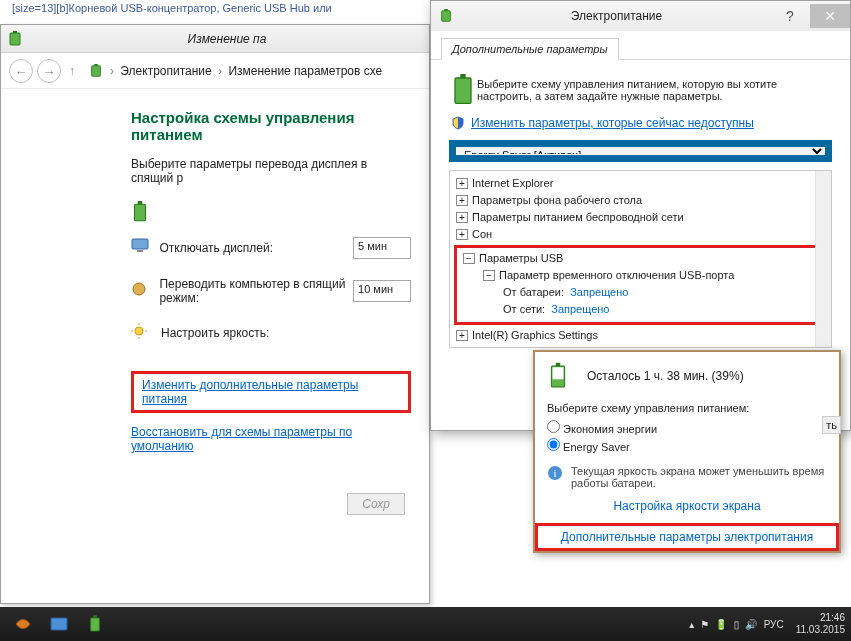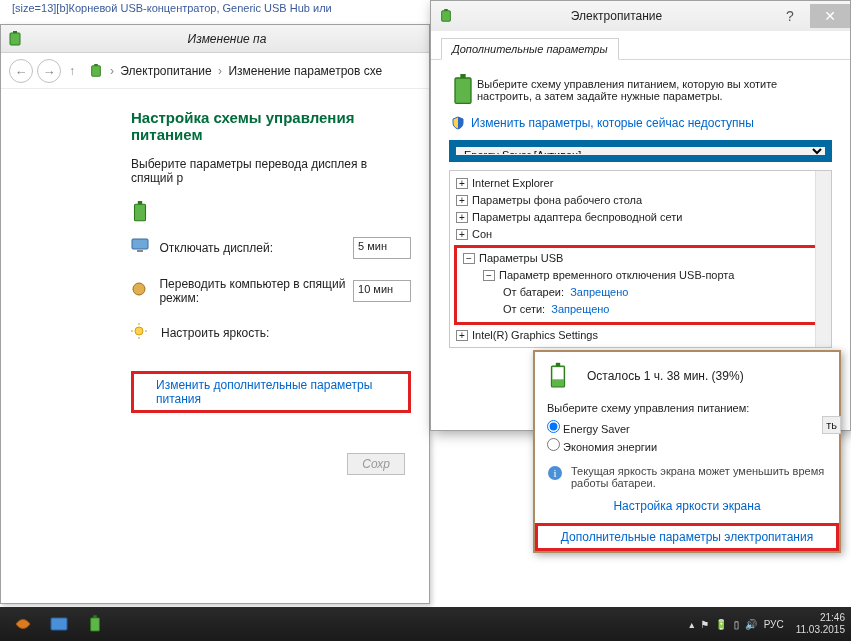--- a/index.html
+++ b/index.html
@@ -1,36 +1,36 @@
 <!DOCTYPE html>
 <html><head>
 <meta charset="utf-8">
 <style>
   * { box-sizing: border-box; margin: 0; padding: 0; }
   body { font-family: "Segoe UI", Tahoma, sans-serif; font-size: 12px; background: #fff; width: 851px; height: 641px; overflow: hidden; position: relative; color: #222; }
-  .link { color: #0066cc; cursor: pointer; }
+  .link { color: #0066cc; text-decoration: underline; cursor: pointer; }
   .link-nound { color: #0066cc; cursor: pointer; }
 
   
   .win-bg { position: absolute; left: 0; top: 24px; width: 430px; height: 580px; border: 1px solid #a0a0a0; background: #fff; box-shadow: 2px 2px 5px rgba(0,0,0,0.2); }
   .win-bg .titlebar { height: 28px; background: linear-gradient(#f4f4f4,#e8e8e8); display: flex; align-items: center; padding: 0 6px; border-bottom: 1px solid #d0d0d0; }
   .win-bg .titlebar .ticon { width: 16px; height: 16px; margin-right: 8px; }
   .win-bg .titlebar .ttxt { flex: 1; text-align: center; font-size: 12px; font-style: italic; }
   .win-bg .navrow { height: 36px; display: flex; align-items: center; padding: 0 8px; gap: 4px; border-bottom: 1px solid #ececec; }
   .navbtn { width: 24px; height: 24px; border: 1px solid #c0c0c0; border-radius: 12px; display: flex; align-items: center; justify-content: center; color: #808080; font-size: 13px; }
   .crumb { font-size: 12px; }
   .crumb .sep { color: #888; margin: 0 3px; }
   .win-bg .body { padding: 20px 18px 10px 130px; }
   .win-bg h1 { color: #006c3c; font-weight: bold; font-size: 15px; margin-bottom: 14px; font-family: "Segoe UI", Tahoma, sans-serif; }
   .win-bg .subtxt { font-size: 12px; margin-bottom: 22px; }
   .opt-row { display: flex; align-items: center; margin-bottom: 18px; }
   .opt-row .oi { width: 20px; height: 20px; margin-right: 10px; }
   .opt-row .olabel { width: 210px; }
   .opt-row .oselect { width: 62px; height: 22px; border: 1px solid #a8a8a8; padding: 2px 4px; background: #fff; font-size: 11px; display: inline-block; }
-  .redbox { border: 3px solid #e02020; padding: 4px 22px; display: inline-block; margin-top: 10px; }
+  .redbox { border: 3px solid #e02020; padding: 4px 8px; display: inline-block; margin-top: 10px; }
   .linkblock { margin-top: 12px; }
   .btn-save { display: inline-block; float: right; margin-top: 40px; margin-right: 6px; padding: 3px 14px; border: 1px solid #bfbfbf; background: #efefef; color: #999; font-style: italic; }
 
   
   .win-fg { position: absolute; left: 430px; top: 0; width: 421px; border: 1px solid #a0a0a0; background: #fff; box-shadow: 3px 3px 12px rgba(0,0,0,0.35); }
   .win-fg .titlebar { height: 30px; background: linear-gradient(#f6f6f6,#ebebeb); display: flex; align-items: center; }
   .win-fg .titlebar .ticon { width: 16px; height: 16px; margin: 0 8px; }
   .win-fg .titlebar .ttxt { flex: 1; text-align: center; font-size: 12px; }
   .win-fg .titlebar .winbtn { width: 40px; height: 24px; display: flex; align-items: center; justify-content: center; color: #555; font-size: 14px; }
   .win-fg .titlebar .winbtn.close { background: #bfbfbf; color: #fff; }
@@ -148,20 +148,23 @@
               <line x1="14" y1="8" x2="16" y2="8"></line>
             </g>
           </svg>
       </span>
       <span class="olabel">Настроить яркость:</span>
     </div>
 
     <div class="redbox">
       <span class="link">Изменить дополнительные параметры питания</span>
     </div>
+    <div class="linkblock">
+      <span class="link">Восстановить для схемы параметры по умолчанию</span>
+    </div>
     <span class="btn-save">Сохр</span>
   </div>
 </div>
 
 <div class="win-fg">
   <div class="titlebar">
     <span class="ticon icon-batt">
       <svg width="14" height="16" viewBox="0 0 16 16">
           <rect x="3" y="2" width="10" height="12" rx="1" fill="#5fb54a" stroke="#2a7a1a"></rect>
           <rect x="6" y="0" width="4" height="2" fill="#2a7a1a"></rect>
@@ -201,21 +204,21 @@
       <div class="tn l1">
           <span class="pm">+</span>
           <span>Internet Explorer</span>
         </div>
       <div class="tn l1">
           <span class="pm">+</span>
           <span>Параметры фона рабочего стола</span>
         </div>
       <div class="tn l1">
           <span class="pm">+</span>
-          <span>Параметры адаптера беспроводной сети</span>
+          <span>Параметры питанием беспроводной сети</span>
         </div>
       <div class="tn l1">
           <span class="pm">+</span>
           <span>Сон</span>
         </div>
 
       <div class="redbox2">
         <div class="tn l1">
             <span class="pm">−</span>
             <span>Параметры USB</span>
@@ -255,22 +258,22 @@
       <svg width="22" height="28" viewBox="0 0 20 24">
           <rect x="4" y="3" width="12" height="19" rx="1" fill="#5fb54a" stroke="#2a7a1a"></rect>
           <rect x="5" y="4" width="10" height="11" fill="#fff"></rect>
           <rect x="8" y="0" width="4" height="3" fill="#2a7a1a"></rect>
         </svg>
     </span>
     <span style="font-size:12px">Осталось 1 ч. 38 мин. (39%)</span>
   </div>
   <div style="position:absolute;right:-2px;top:64px;border:1px solid #ccc;background:#efefef;padding:2px 3px;font-size:11px">ть</div>
   <div class="sel-label">Выберите схему управления питанием:</div>
+  <label><input type="radio" style=""> <span>Экономия энергии</span></label>
   <label><input type="radio" checked="" style=""> <span>Energy Saver</span></label>
-  <label><input type="radio" style=""> <span>Экономия энергии</span></label>
   <div class="inforow">
     <span class="icon-info">
       <svg width="16" height="16" viewBox="0 0 16 16">
           <circle cx="8" cy="8" r="7" fill="#4a90d9"></circle>
           <text x="8" y="12" text-anchor="middle" fill="#fff" font-size="11" font-family="Georgia">i</text>
         </svg>
     </span>
     <span>Текущая яркость экрана может уменьшить время работы батареи.</span>
   </div>
   <div class="linkrow"><span class="link-nound">Настройка яркости экрана</span></div>

